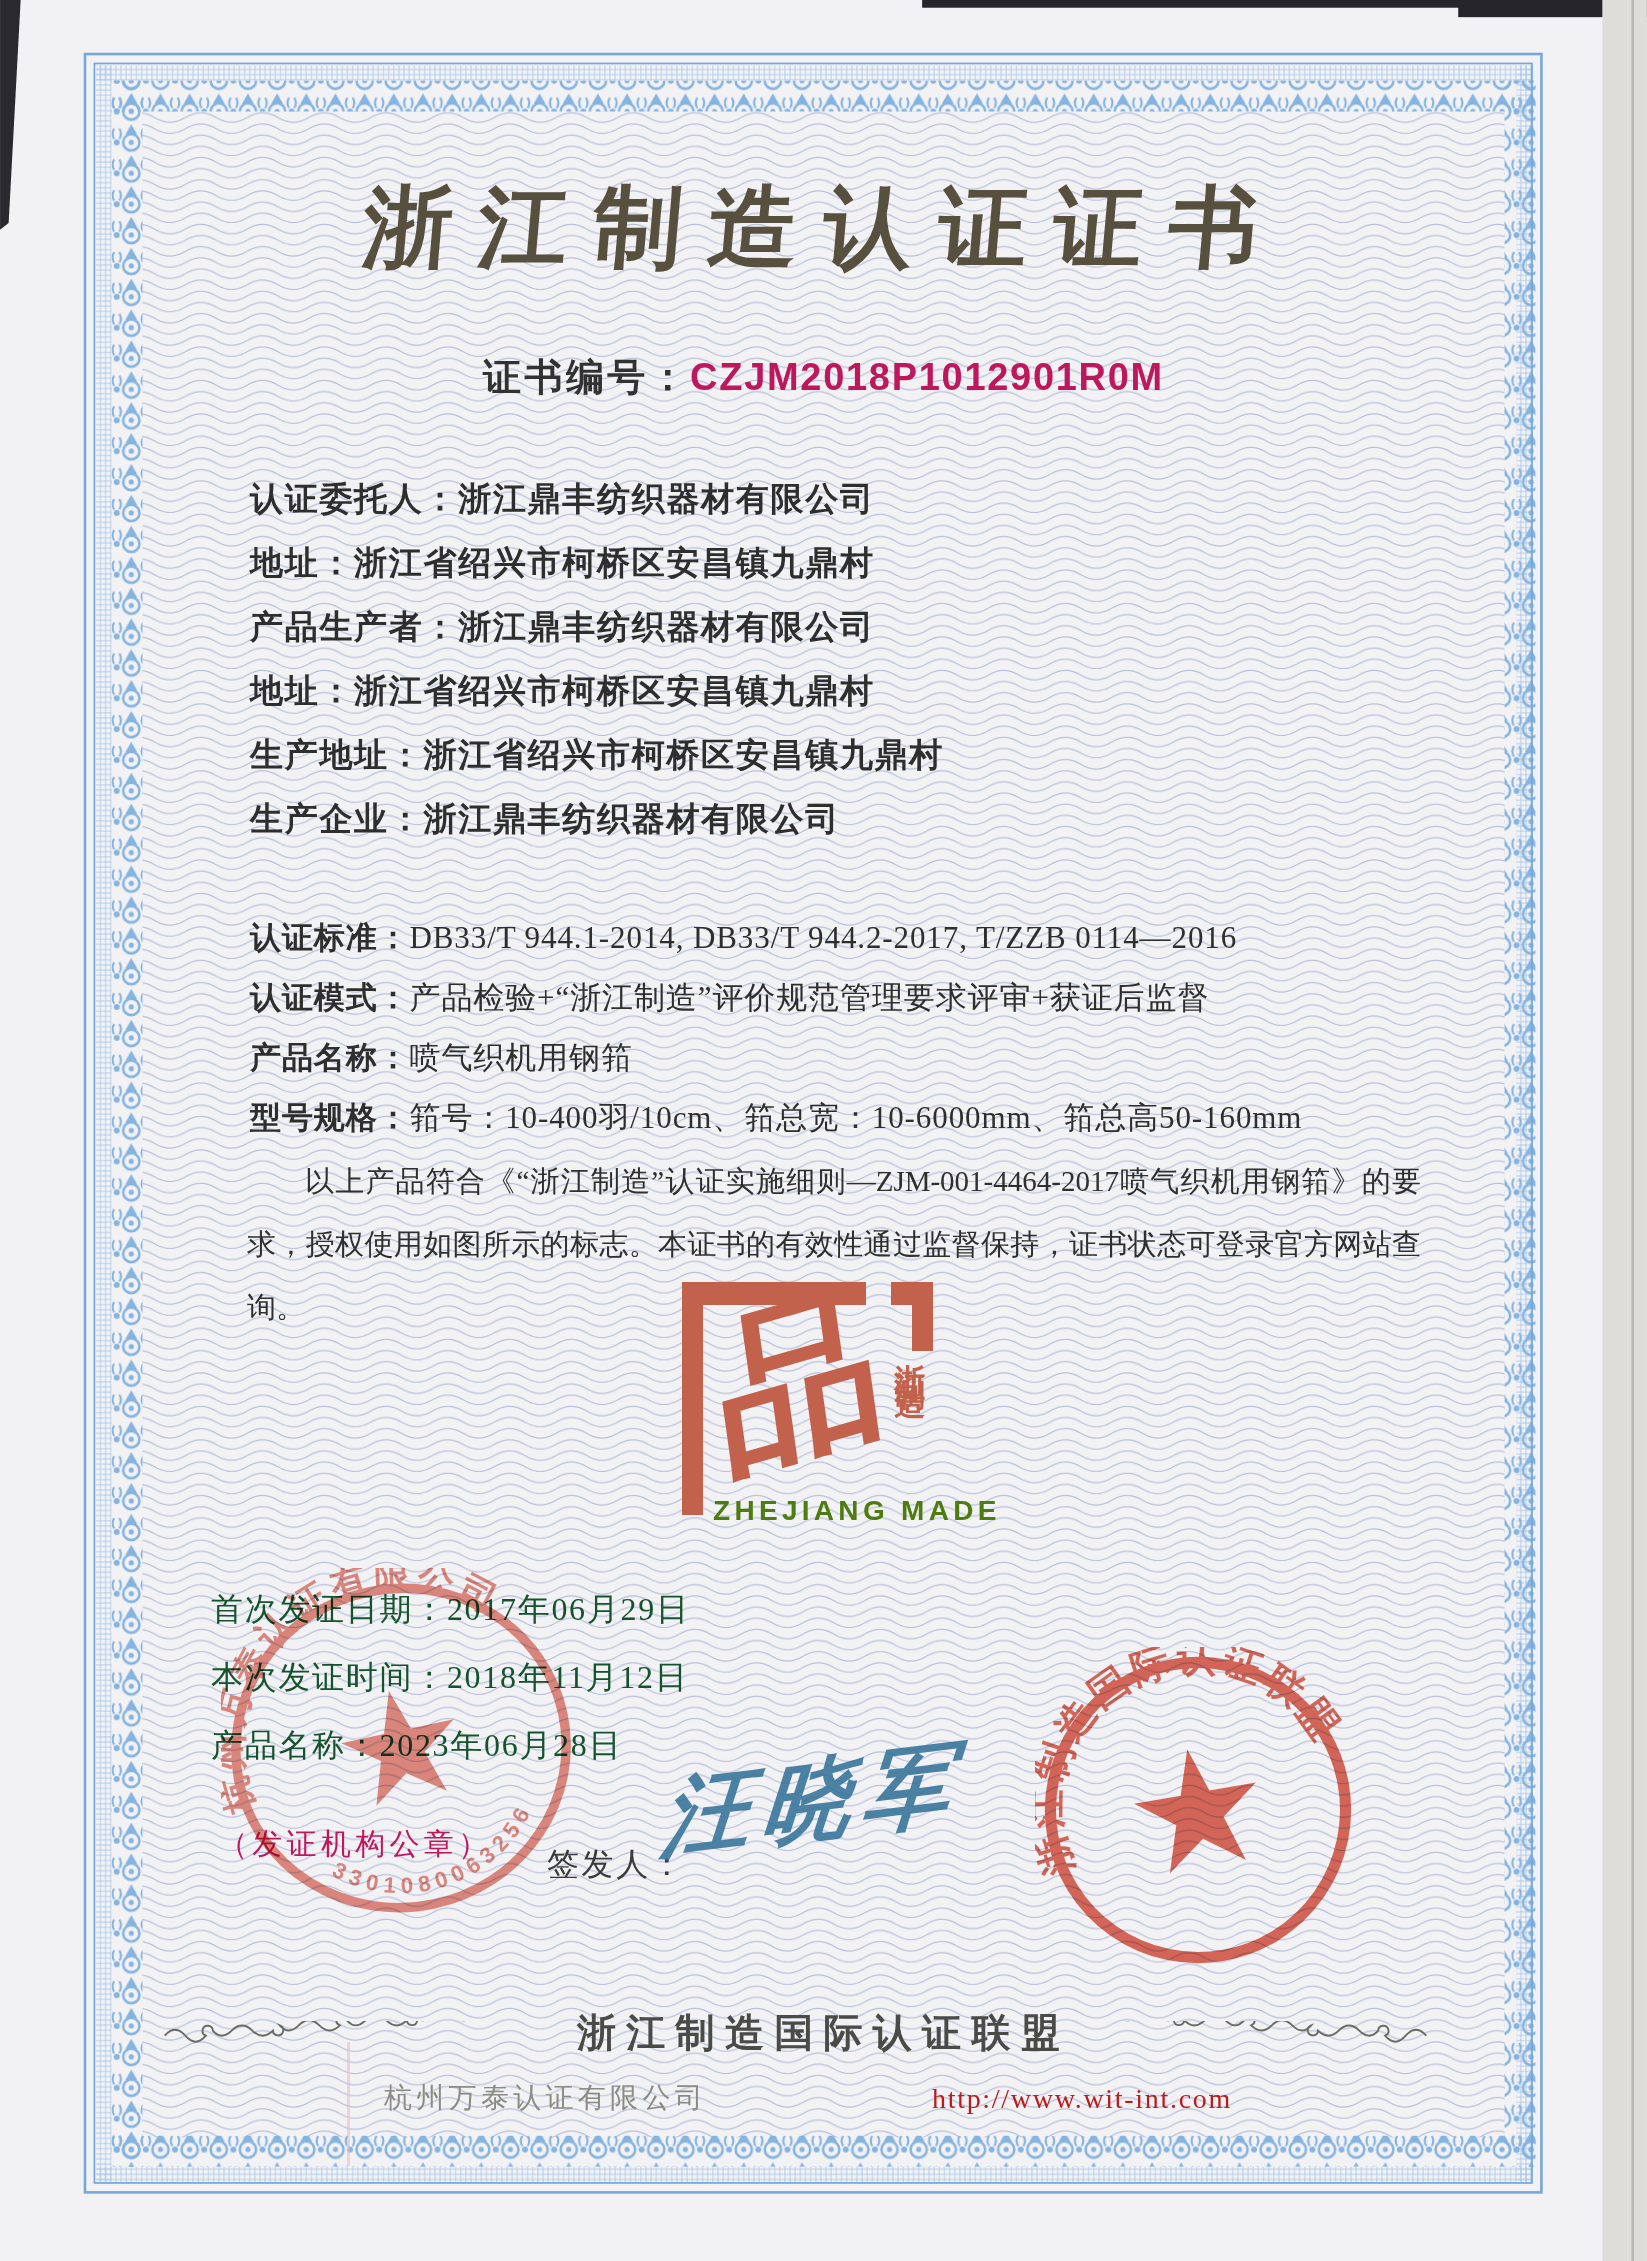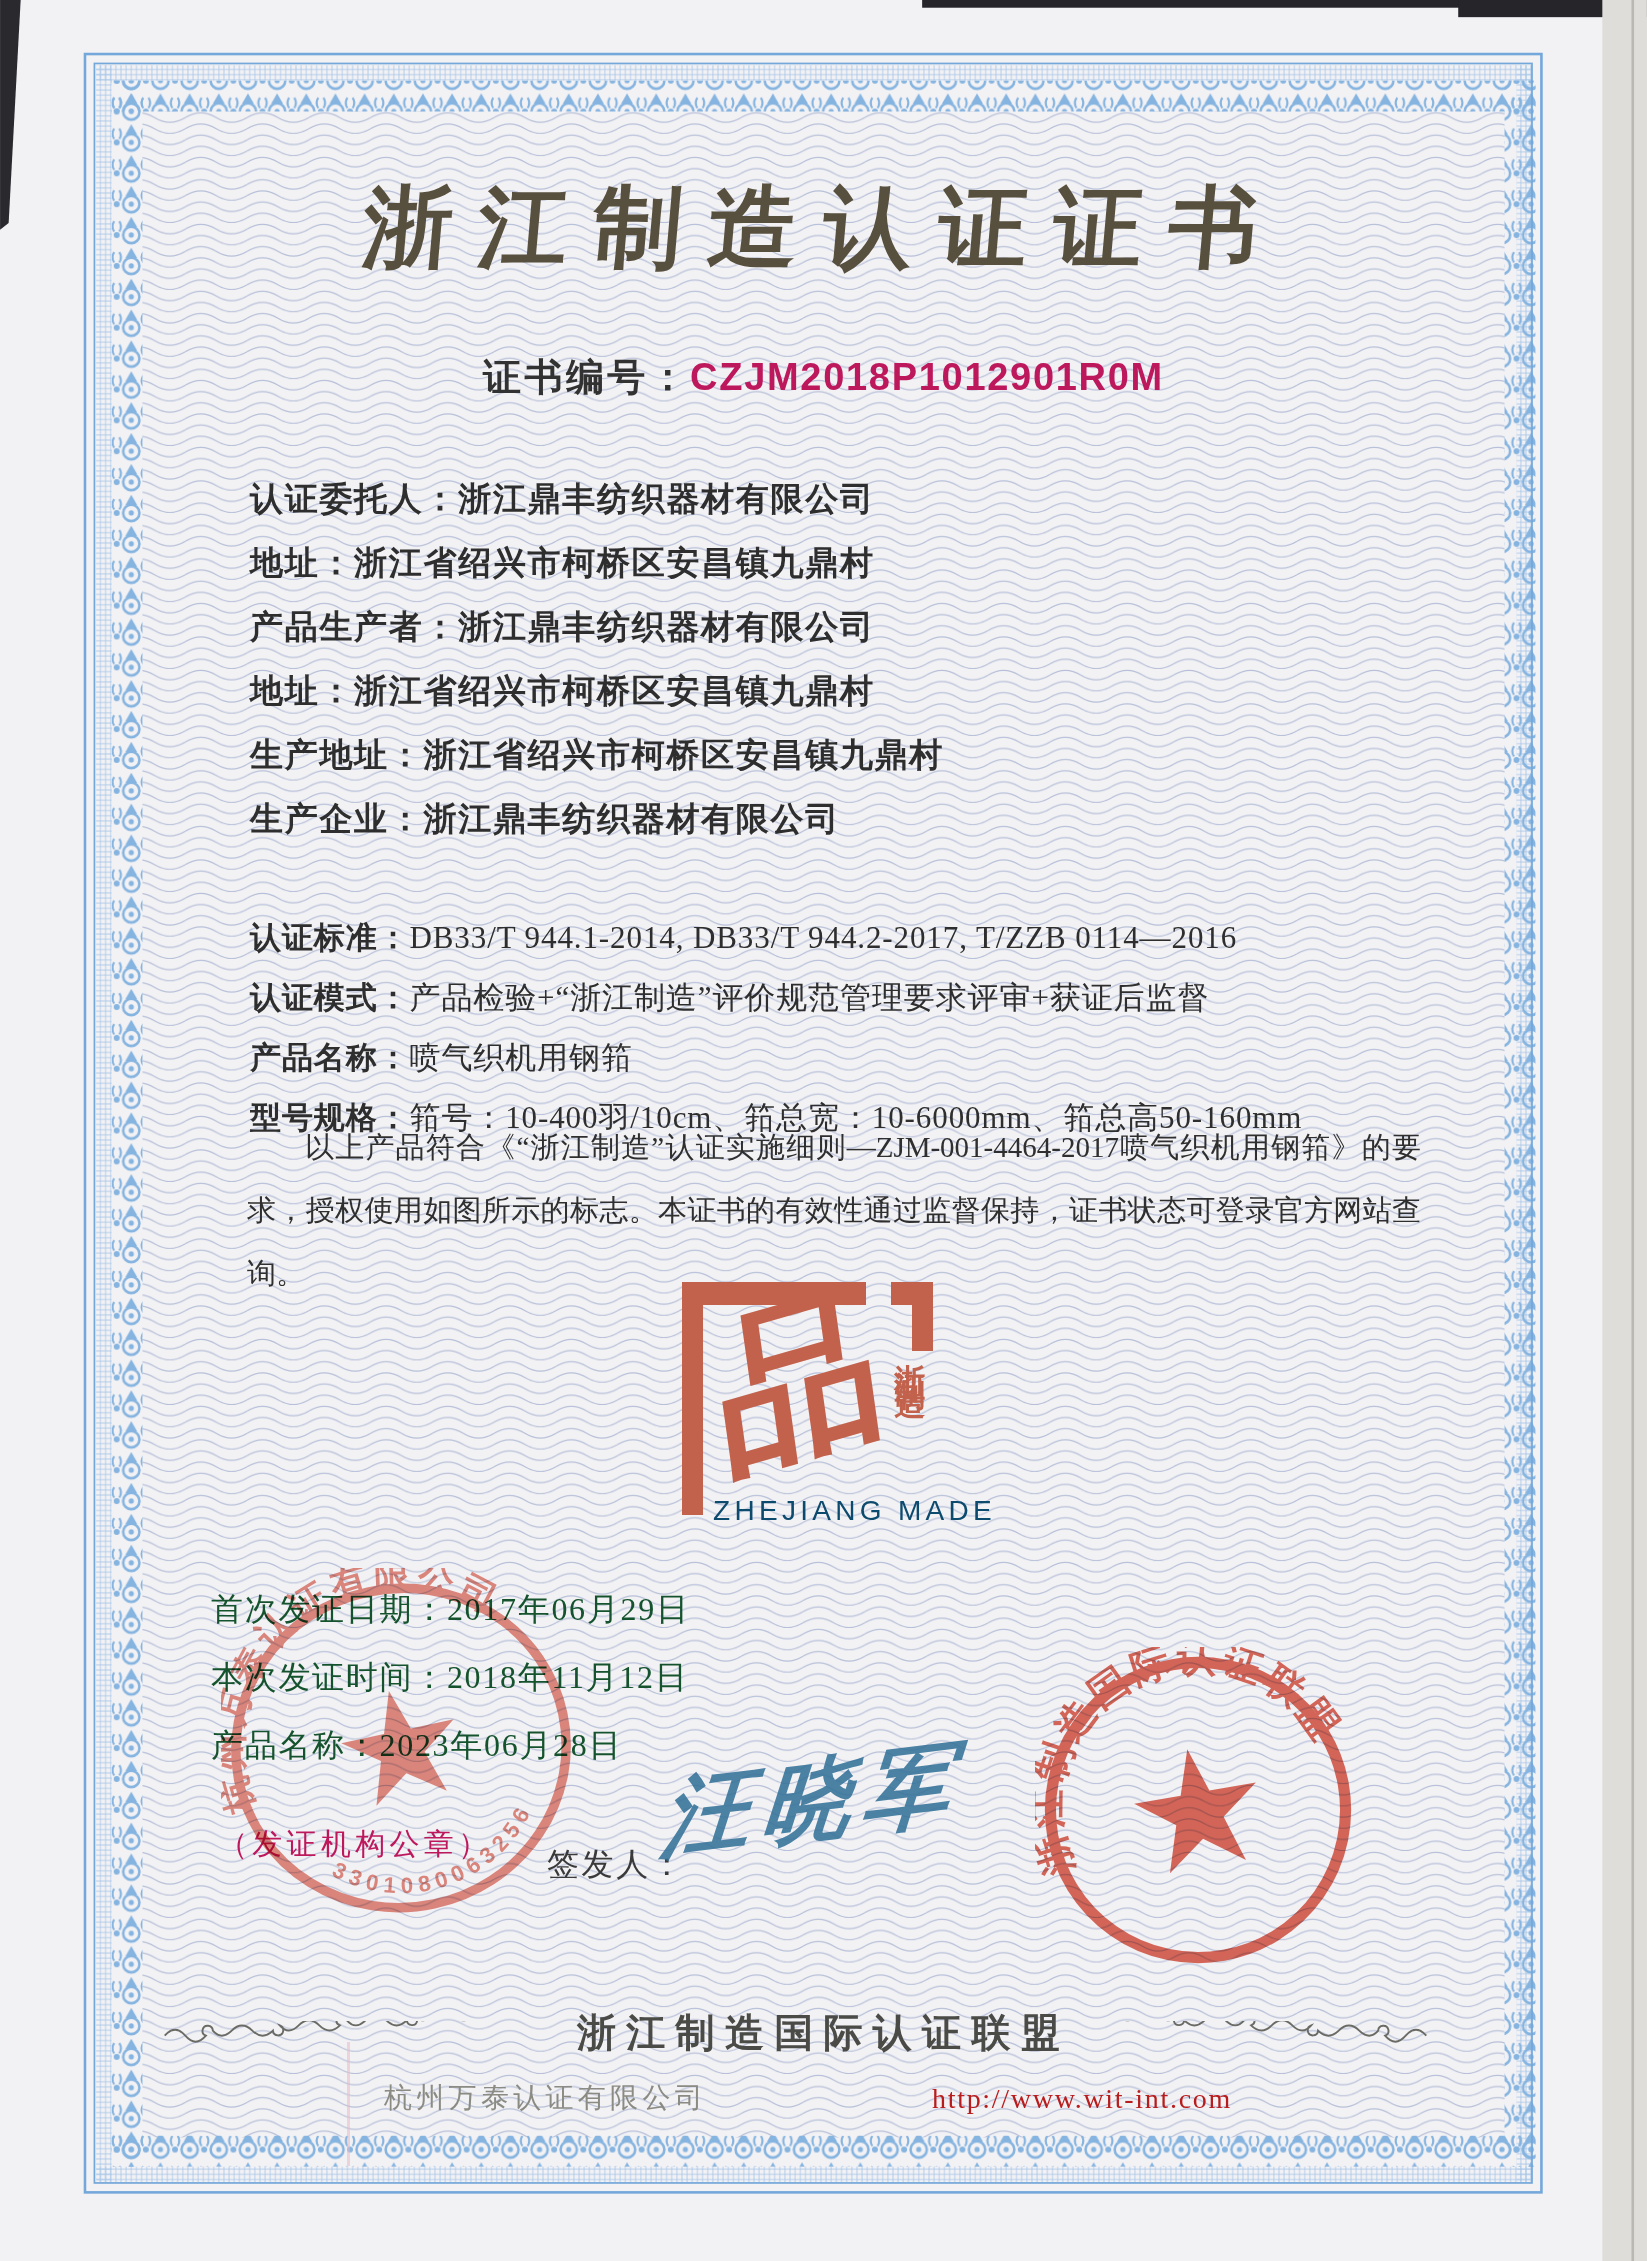--- a/index.html
+++ b/index.html
@@ -8,39 +8,39 @@
   .abs{position:absolute;}
   
   .title{left:0;top:168px;width:1647px;text-align:center;font-size:89px;font-weight:bold;
          color:#58503f;letter-spacing:26px;transform:skewX(-5deg);white-space:nowrap;}
   .certno{left:0;top:352px;width:1647px;text-align:center;font-size:38px;color:#323232;white-space:nowrap;}
   .certno .lbl{font-weight:bold;letter-spacing:3.4px;}
   .certno .val{font-family:"Liberation Sans","DejaVu Sans",sans-serif;font-weight:600;letter-spacing:1.7px;color:#be185d;}
   .infoblock{left:250px;top:467px;width:1201px;font-size:33px;font-weight:bold;line-height:64px;letter-spacing:1.7px;}
   .specblock{left:250px;top:908px;width:1218px;font-size:31px;line-height:60px;letter-spacing:0.9px;}
   .specblock .lbl{font-weight:bold;}
-  .para{left:247px;top:1116px;width:1174px;font-size:29px;line-height:63px;text-indent:2em;
+  .para{left:247px;top:1150px;width:1174px;font-size:29px;line-height:63px;text-indent:2em;
         text-align:justify;color:#2f2f2f;}
   .datesblock{left:211px;top:1575px;font-size:32px;line-height:68px;letter-spacing:1.7px;color:#14532d;}
   .sealnote{left:218px;top:1824px;font-size:30px;letter-spacing:4.3px;color:#be185d;}
   .issuer{left:547px;top:1843px;font-size:32px;letter-spacing:2.6px;color:#3a3a3a;}
   .signature{left:661px;top:1741px;font-size:89px;color:#2f6f96;transform:rotate(-7deg) skewX(-12deg);
              font-weight:bold;opacity:.85;letter-spacing:12px;font-style:italic;}
   .alliance{left:0;top:2006px;width:1647px;text-align:center;font-size:39px;font-weight:bold;
             letter-spacing:10.3px;color:#4a4a46;}
   .footco{left:384px;top:2079px;font-size:28px;letter-spacing:4.3px;color:#8b8b84;}
   .footurl{left:932px;top:2083px;font-size:28px;letter-spacing:1.7px;color:#b91c1c;}
   
   .logo{left:682px;top:1282px;width:250px;height:242px;}
   .logo .bar{position:absolute;background:#c2624c;}
   .logo .glyph{position:absolute;left:22px;top:6.9px;width:189px;height:197px;font-size:168px;line-height:184px;
                color:#c2624c;font-weight:bold;transform:rotate(-16deg) skewX(-8deg);text-align:center;}
   .logo .side{position:absolute;right:1.7px;top:57px;writing-mode:vertical-rl;font-size:31px;font-weight:bold;
               color:#c2624c;letter-spacing:7.7px;font-family:"Liberation Sans","DejaVu Sans",sans-serif;}
-  .logo .made{position:absolute;left:31px;top:213px;font-size:28px;font-weight:normal;color:#0c4a6e;
+  .logo .made{position:absolute;left:31px;top:213px;font-size:28px;font-weight:bold;color:#4d7c0f;
               letter-spacing:4.3px;font-family:"Liberation Sans","DejaVu Sans",sans-serif;white-space:nowrap;}
   
   .seal{mix-blend-mode:multiply;}
   .flourish{stroke:#6b6b66;fill:none;stroke-width:2.2px;}
   .pinkline{left:347px;top:2042px;width:2.6px;height:124px;background:#e7b9c2;opacity:.55;}
 </style>
 </head>
 <body>
 
 <div class="page">

